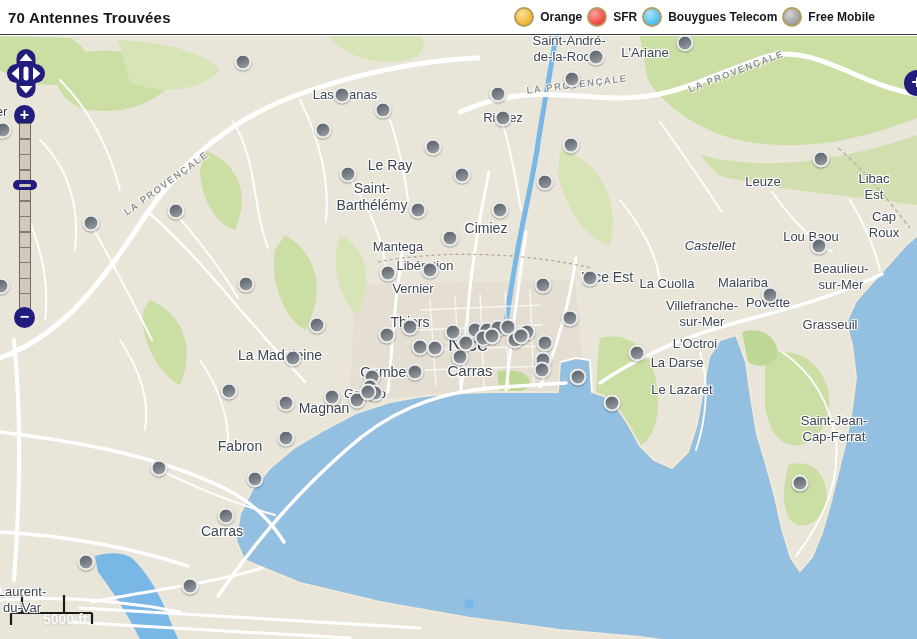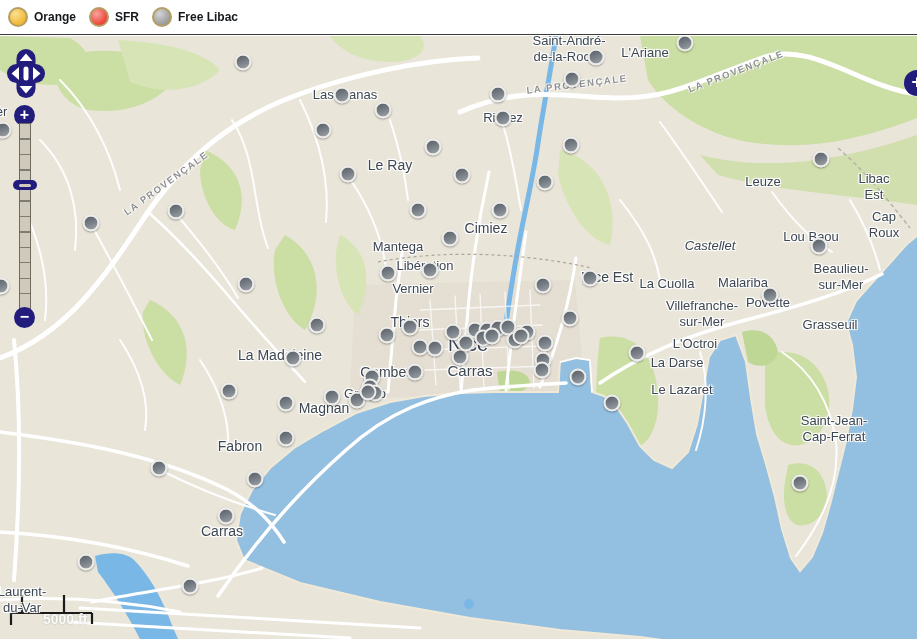--- a/index.html
+++ b/index.html
@@ -3,21 +3,21 @@
 <meta charset="utf-8">
 <style>
   html,body{margin:0;padding:0;background:#fff;}
   .app{position:relative;width:917px;height:639px;overflow:hidden;
        font-family:"Liberation Sans",sans-serif;}
   
   header{position:absolute;top:0;left:0;width:917px;height:35px;background:#fff;
          border-bottom:1px solid #3c3c3c;display:flex;align-items:center;
          justify-content:space-between;box-sizing:border-box;padding:0 42px 0 8px;z-index:30;}
   .title{font-size:15px;font-weight:700;color:#15181c;margin:0;letter-spacing:.2px;}
-  .legend{display:flex;align-items:center;gap:13px;}
+  .legend{display:flex;align-items:center;gap:5px;}
   .legend-item{display:flex;align-items:center;gap:6px;}
   .legend-dot{width:20px;height:20px;border-radius:50%;box-sizing:border-box;}
   .legend-label{font-size:12px;font-weight:700;color:#15181c;white-space:nowrap;}
   
   .map{position:absolute;top:36px;left:0;width:917px;height:603px;overflow:hidden;
        background:#E9E5D9;cursor:grab;}
   .map svg.base{position:absolute;top:0;left:0;}
   .layer{position:absolute;top:0;left:0;width:100%;height:100%;pointer-events:none;}
   .place-label{position:absolute;transform:translate(-50%,-50%);color:#3d4753;
        white-space:pre-line;text-align:center;line-height:1.22;
@@ -49,32 +49,37 @@
         background:#221d7d;color:#fff;font-size:19px;font-weight:700;text-align:center;
         line-height:24px;z-index:20;cursor:pointer;}
   .scale-text{position:absolute;left:43px;top:575px;font-size:14px;font-weight:700;
         color:rgba(255,255,255,.92);text-shadow:0 0 2px rgba(0,0,0,.25);z-index:6;}
 </style>
 </head>
 <body>
 
 <div class="app">
   <header>
+    <h1 class="title">70 Antennes Trouvées</h1>
     <div class="legend">
         <div class="legend-item">
           <span class="legend-dot" style="background: radial-gradient(circle at 35% 30%, rgb(250, 224, 147) 0%, rgb(241, 180, 47) 75%); border: 2px solid rgb(180, 158, 97);"></span>
           <span class="legend-label">Orange</span>
         </div>
         <div class="legend-item">
           <span class="legend-dot" style="background: radial-gradient(circle at 35% 30%, rgb(249, 165, 158) 0%, rgb(238, 61, 51) 75%); border: 2px solid rgb(180, 158, 97);"></span>
           <span class="legend-label">SFR</span>
         </div>
         <div class="legend-item">
+          <span class="legend-dot" style="background: radial-gradient(circle at 35% 30%, rgb(174, 228, 248) 0%, rgb(63, 188, 236) 75%); border: 2px solid rgb(180, 158, 97);"></span>
+          <span class="legend-label">Bouygues Telecom</span>
+        </div>
+        <div class="legend-item">
           <span class="legend-dot" style="background: radial-gradient(circle at 35% 30%, rgb(212, 212, 212) 0%, rgb(153, 153, 153) 75%); border: 2px solid rgb(180, 158, 97);"></span>
-          <span class="legend-label">Free Libac</span>
+          <span class="legend-label">Free Mobile</span>
         </div>
       </div>
   </header>
 
   <div class="map">
 
     <svg class="base" width="917" height="603" viewBox="0 36 917 603">
       <rect x="0" y="36" width="917" height="603" fill="#E9E5D9"></rect>
       <path d="M355,285 L575,280 L585,395 L350,398 Z" fill="#E2DCCF" opacity="0.7"></path>
 
@@ -171,20 +176,22 @@
       </g>
     </svg>
 
     <div class="layer">
         <div class="place-label" style="left: 569px; top: 13px; font-size: 13px;">Saint-André-
 de-la-Roche</div>
         <div class="place-label" style="left: 645px; top: 17px; font-size: 13px;">L'Ariane</div>
         <div class="place-label" style="left: 345px; top: 59px; font-size: 13px;">Las Planas</div>
         <div class="place-label" style="left: 503px; top: 82px; font-size: 13px;">Rimiez</div>
         <div class="place-label" style="left: 390px; top: 130px; font-size: 14px;">Le Ray</div>
+        <div class="place-label" style="left: 372px; top: 161px; font-size: 14px;">Saint-
+Barthélémy</div>
         <div class="place-label" style="left: 763px; top: 146px; font-size: 13px;">Leuze</div>
         <div class="place-label" style="left: 874px; top: 151px; font-size: 13px;">Libac Est</div>
         <div class="place-label" style="left: 486px; top: 193px; font-size: 14px;">Cimiez</div>
         <div class="place-label" style="left: 884px; top: 189px; font-size: 13px;">Cap Roux</div>
         <div class="place-label" style="left: 811px; top: 201px; font-size: 13px;">Lou Baou</div>
         <div class="place-label" style="left: 710px; top: 210px; font-size: 13px; font-style: italic;">Castellet</div>
         <div class="place-label" style="left: 398px; top: 211px; font-size: 13px;">Mantega</div>
         <div class="place-label" style="left: 425px; top: 230px; font-size: 13px;">Libération</div>
         <div class="place-label" style="left: 607px; top: 242px; font-size: 14px;">Nice Est</div>
         <div class="place-label" style="left: 667px; top: 248px; font-size: 13px;">La Cuolla</div>

